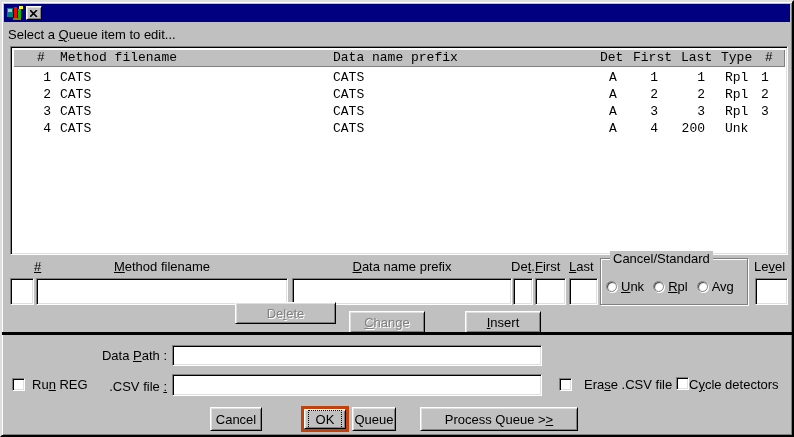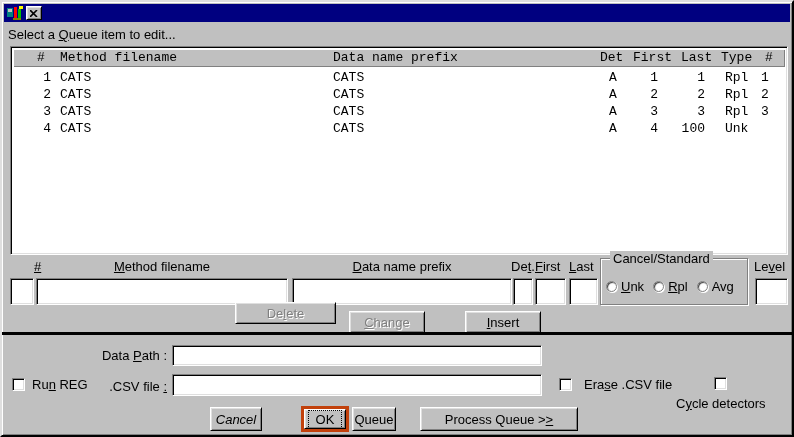--- a/index.html
+++ b/index.html
@@ -143,21 +143,21 @@
           <span class="c-type">Rpl</span>
           <span class="c-count">3</span>
         </div>
 
         <div class="lrow">
           <span class="c-num">4</span>
           <span class="c-method">CATS</span>
           <span class="c-prefix">CATS</span>
           <span class="c-det">A</span>
           <span class="c-first">4</span>
-          <span class="c-last">100</span>
+          <span class="c-last">200</span>
           <span class="c-type">Unk</span>
           <span class="c-count"></span>
         </div>
       </div>
   </div>
 
   <div class="abs elabel" style="left:32px;"><u>#</u></div>
   <div class="abs elabel ecenter" style="left:34px;width:252px;"><u>M</u>ethod filename</div>
   <div class="abs elabel ecenter" style="left:290px;width:220px;"><u>D</u>ata name prefix</div>
   <div class="abs elabel" style="left:509px;">De<u>t</u>.</div>
@@ -209,26 +209,26 @@
   <label class="abs" style="left:10px;top:375px;display:flex;align-items:center;gap:7px;">
     <span class="checkbox"></span>
     <span class="cklabel">Ru<u>n</u> REG</span>
   </label>
   <div class="abs" style="left:60px;top:377px;width:105px;text-align:right;">.CSV file <u>:</u></div>
   <input class="field" style="left: 170px; top: 372px; width: 370px; height: 22px;" value="">
   <label class="abs" style="left:557px;top:375px;display:flex;align-items:center;gap:12px;">
     <span class="checkbox"></span>
     <span class="cklabel">Era<u>s</u>e .CSV file</span>
   </label>
-  <label class="abs" style="left:674px;top:375px;display:flex;align-items:center;gap:6px;flex-direction:column;">
+  <label class="abs" style="left:674px;top:375px;display:flex;">
     <span class="checkbox"></span>
     <span class="cklabel">C<u>y</u>cle detectors</span>
   </label>
 
-  <div class="btn" style="left:208px;top:405px;width:52px;height:24px;font-style:italic;">
+  <div class="btn" style="left:208px;top:405px;width:52px;height:24px;">
     <span>Cancel</span>
   </div>
   <div class="defwrap" style="left:299px;top:404px;width:48px;height:26px;">
     <div class="btn">
       <span class="focusrect">
         <span>OK</span>
       </span>
     </div>
   </div>
   <div class="btn" style="left:350px;top:405px;width:44px;height:24px;">

